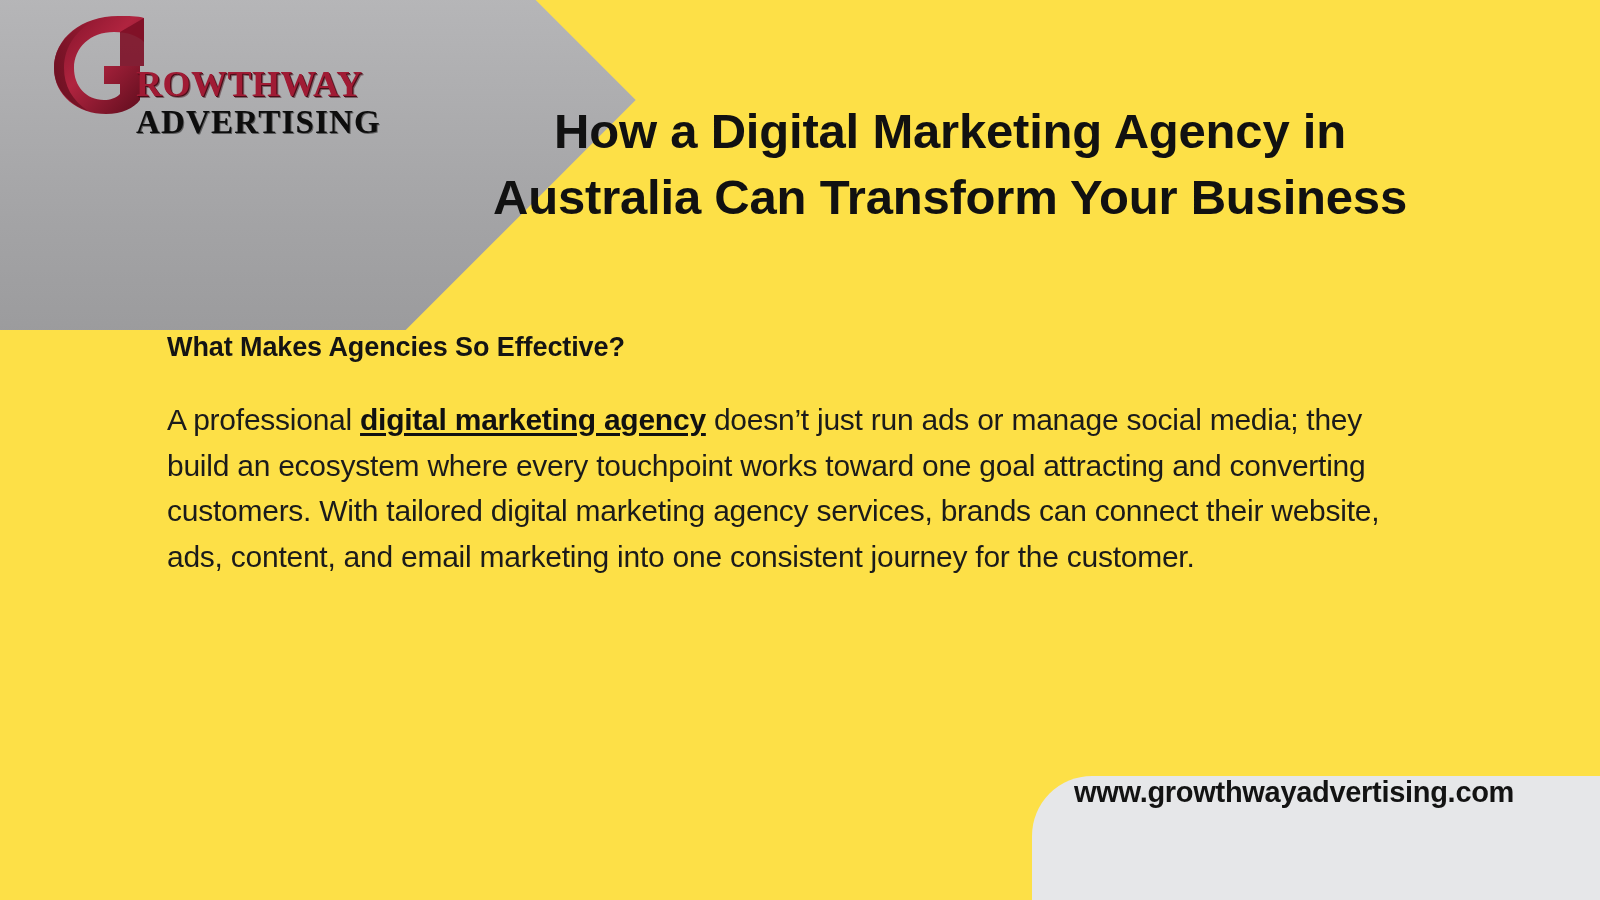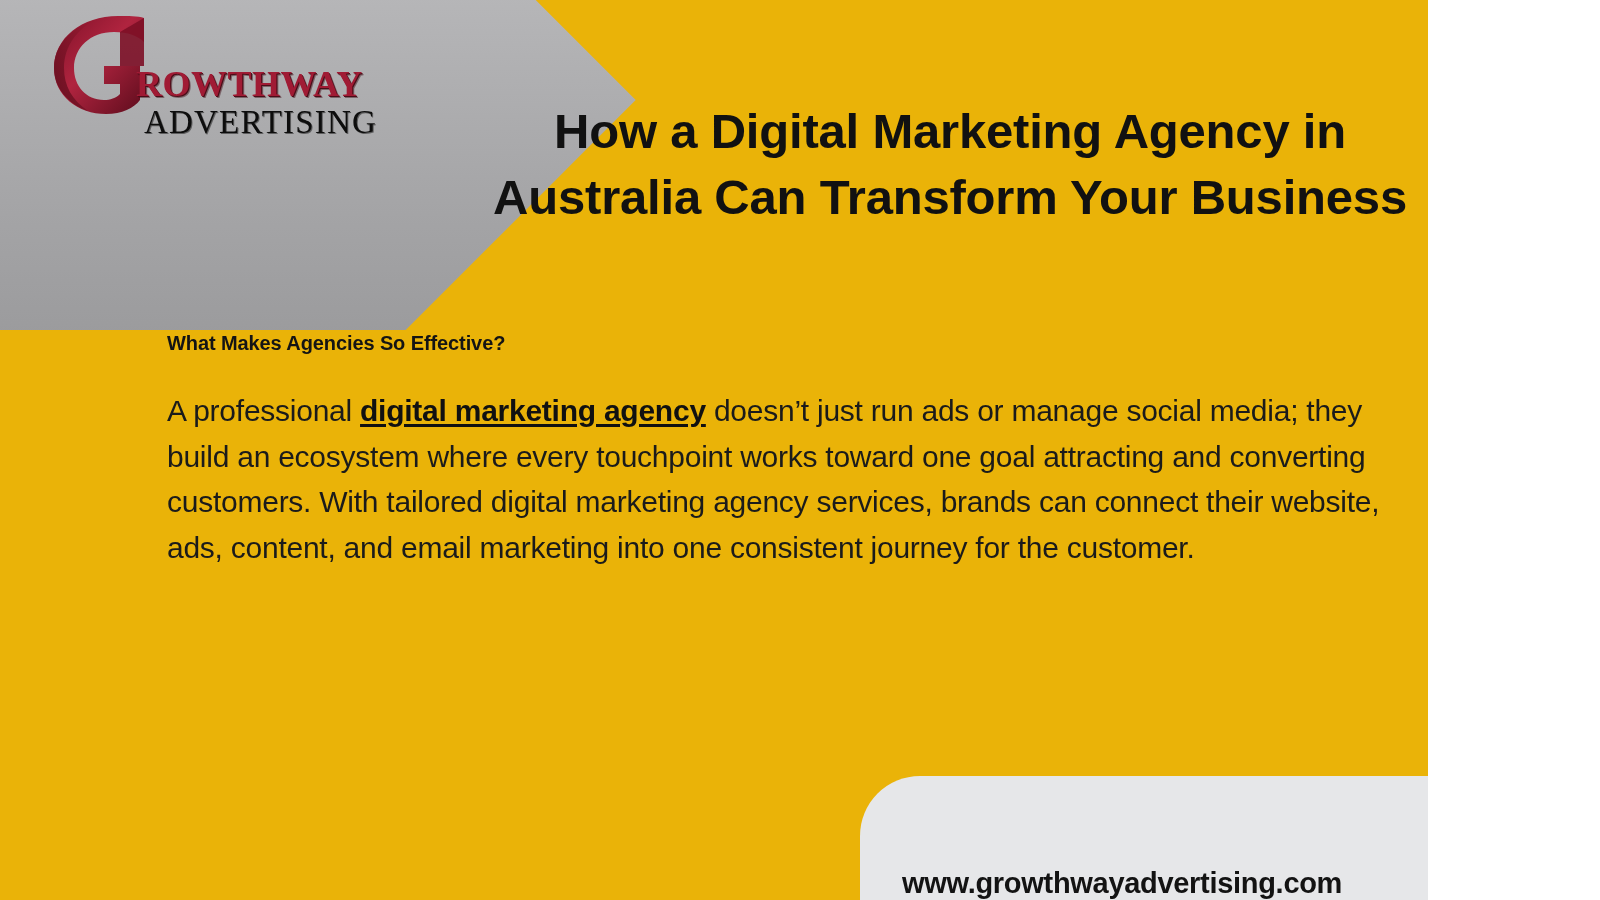--- a/index.html
+++ b/index.html
@@ -6,22 +6,22 @@
 
   html, body {
     width:1600px; height:900px;
     background:#ffffff;
     font-family:"Liberation Sans", sans-serif;
     overflow:hidden;
   }
 
   #slide {
     position:relative;
-    width:1428px; height:900px;
-    background:#eab308;
+    width:1600px; height:900px;
+    background:#fde047;
     overflow:hidden;
   }
 
   
   .corner-shape {
     position:absolute;
     left:-330px; top:-300px;
     width:800px; height:800px;
     border-radius:0 0 120px 0;
     background:linear-gradient(135deg, #d3d3d5 0%, #c2c2c4 28%, #a4a4a6 60%, #838385 100%);
@@ -57,27 +57,27 @@
     font-family:"Liberation Serif", serif;
     font-weight:bold;
     font-size:36px;
     letter-spacing:0.5px;
     color:#a01b34;
     text-shadow:1px 1px 0 #4a0d18, 2px 2px 0 rgba(60,8,18,.45);
     white-space:nowrap;
   }
   .logo-line2 {
     font-family:"Liberation Serif", serif;
-    font-weight:normal;
+    font-weight:bold;
     font-size:33px;
     letter-spacing:1.2px;
     color:#0d0d0d;
     text-shadow:1px 1px 0 rgba(0,0,0,.45);
     margin-top:4px;
-    margin-left:8px;
+    margin-left:0;
     white-space:nowrap;
   }
 
   
   .title {
     position:absolute;
     left:470px; top:98px;
     width:960px;
     text-align:center;
     font-size:49px;
@@ -87,21 +87,21 @@
     letter-spacing:-0.2px;
   }
 
   
   .body-block {
     position:absolute;
     left:167px; top:330px;
     width:1265px;
   }
   .subheading {
-    font-size:20px;
+    font-size:27px;
     font-weight:bold;
     color:#141414;
     line-height:1.3;
     letter-spacing:-0.1px;
   }
   .paragraph {
     margin-top:32px;
     font-size:30px;
     line-height:1.52;
     color:#1b1b1b;
@@ -115,21 +115,21 @@
   }
 
   
   .footer-pill {
     position:absolute;
     right:0; bottom:0;
     width:568px; height:124px;
     background:#e6e7e9;
     border-radius:60px 0 0 0;
     display:flex;
-    align-items:flex-end;
+    align-items:flex-start;
     justify-content:flex-start;
     padding-left:42px;
   }
   .footer-url {
     font-size:29px;
     font-weight:bold;
     color:#131313;
     letter-spacing:-0.3px;
     white-space:nowrap;
   }

